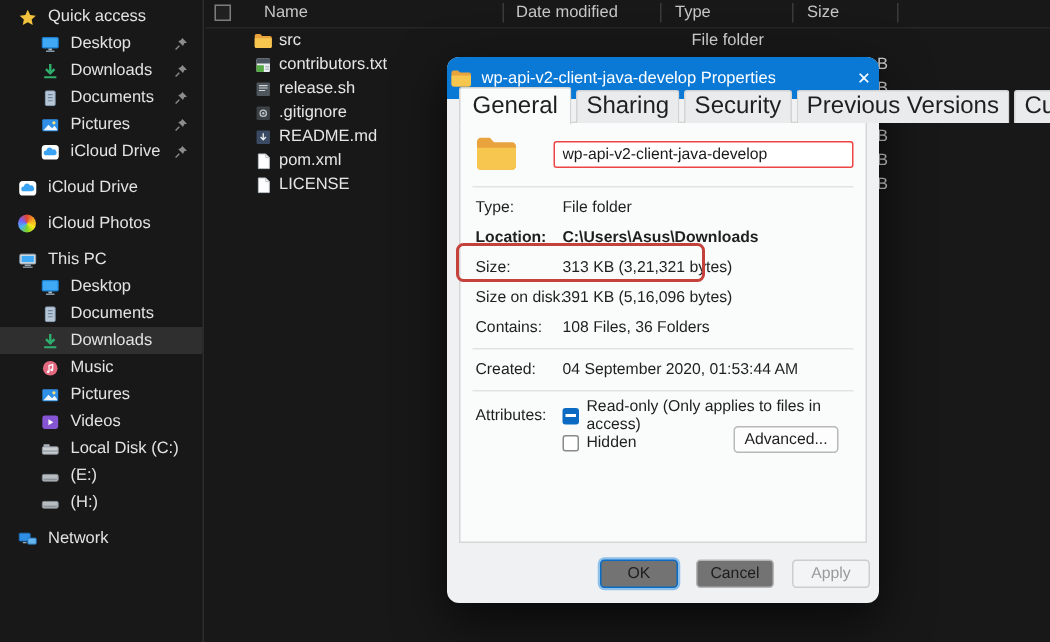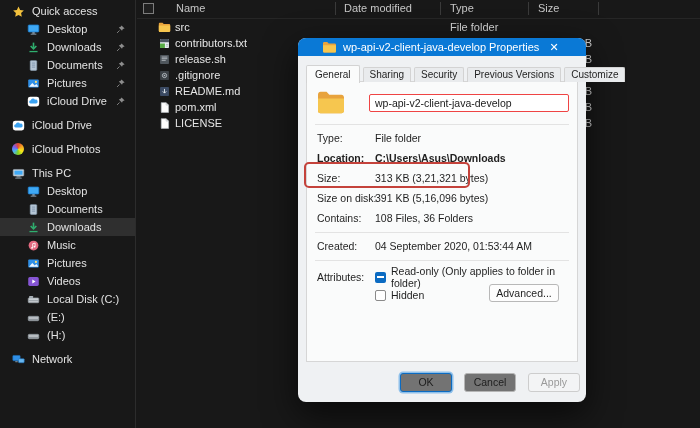--- a/index.html
+++ b/index.html
@@ -20,40 +20,40 @@
   .pin svg{width:11px;height:11px;}
   .photos-disc{width:12px;height:12px;border-radius:50%;
     background:conic-gradient(#e4462f,#f5a623,#f8e71c,#7ed321,#4ab3f4,#7a5cf0,#e4462f);}
 
   
   .list-header{position:absolute;left:137px;top:0;right:0;height:18px;font-size:11px;color:#c6c6c6;
                border-bottom:1px solid #262626;}
   .hdr-cb{position:absolute;left:6px;top:3px;width:9px;height:9px;border:1px solid #7d7d7d;background:#202020;}
   .hdr-cell{position:absolute;top:2px;white-space:nowrap;}
   .hdr-div{position:absolute;top:2px;width:1px;height:13px;background:#3a3a3a;}
-  .file-rows{position:absolute;left:137px;top:20px;right:0;}
+  .file-rows{position:absolute;left:137px;top:20px;right:0;padding-left:11px;}
   .file-row{position:relative;height:16px;font-size:11px;color:#e6e6e6;}
   .file-row .f-icon{position:absolute;left:21px;top:1px;width:13px;height:13px;}
   .file-row .f-icon svg{width:13px;height:13px;}
   .f-name{position:absolute;left:38px;top:1px;white-space:nowrap;}
   .f-date{position:absolute;left:207px;top:1px;color:#d2d2d2;white-space:nowrap;}
   .f-type{position:absolute;left:313px;top:1px;color:#d2d2d2;white-space:nowrap;}
   .f-size{position:absolute;right:108px;top:1px;color:#d2d2d2;white-space:nowrap;}
 
   
   .dialog{position:absolute;left:298px;top:38px;width:288px;height:364px;background:#eff1f3;
           border-radius:8px;box-shadow:0 12px 34px rgba(0,0,0,.65);z-index:10;}
-  .titlebar{height:18px;display:flex;align-items:center;padding:0 24px;gap:6px;
+  .titlebar{height:28px;display:flex;align-items:center;padding:0 2px;gap:6px;
             background:#0a79d6;border-radius:8px 8px 0 0;}
   .tb-icon{width:15px;height:13px;display:inline-flex;}
   .tb-icon svg{width:15px;height:13px;}
   .tb-title{font-size:11px;color:#fff;white-space:nowrap;overflow:hidden;}
   .tb-close{margin-left:auto;color:#fff;font-size:11px;width:16px;text-align:center;cursor:default;}
   .tabstrip{position:absolute;left:8px;top:27px;height:17px;display:flex;align-items:flex-end;gap:3px;z-index:3;}
-  .tab{font-size:10px;color:#1f1f1f;background:#e9ebed;border:1px solid #d3d3d3;
+  .tab{font-size:16px;color:#1f1f1f;background:#e9ebed;border:1px solid #d3d3d3;
        border-bottom:none;border-radius:2px 2px 0 0;padding:1px 6px 2px;white-space:nowrap;}
   .tab.active{background:#fafbfb;padding:3px 8px;margin-bottom:-1px;z-index:4;}
   .panel{position:absolute;left:8px;right:8px;top:43px;bottom:40px;background:#fafbfb;
          border:1px solid #d6d6d6;box-sizing:border-box;}
   .big-folder{position:absolute;left:8px;top:8px;width:32px;height:26px;}
   .big-folder svg{width:32px;height:26px;}
   .name-input{position:absolute;left:62px;top:12px;width:200px;height:18px;box-sizing:border-box;
               font-family:inherit;font-size:10.5px;color:#1a1a1a;background:#fff;
               border:1px solid #ef4444;border-radius:2px;padding:0 5px;}
   .sep{position:absolute;left:8px;right:8px;height:1px;background:#e3e3e3;}
@@ -422,21 +422,21 @@
           </div>
           <div class="d-row" style="top: 156px;">
             <span class="d-label">Created:</span>
             <span class="d-value">04 September 2020, 01:53:44 AM</span>
           </div>
         </div>
 
       <div class="attr-label" style="top:188px">Attributes:</div>
       <div class="attr-row" style="top:188px">
         <span class="cb ind"></span>
-        <span>Read-only (Only applies to folder in folder)</span>
+        <span>Read-only (Only applies to files in access)</span>
       </div>
       <div class="attr-row" style="top:206px">
         <span class="cb un"></span>
         <span>Hidden</span>
       </div>
       <button class="adv-btn">Advanced...</button>
     </div>
 
     <div class="red-box" style="border-color: rgb(196, 66, 59);"></div>
 

